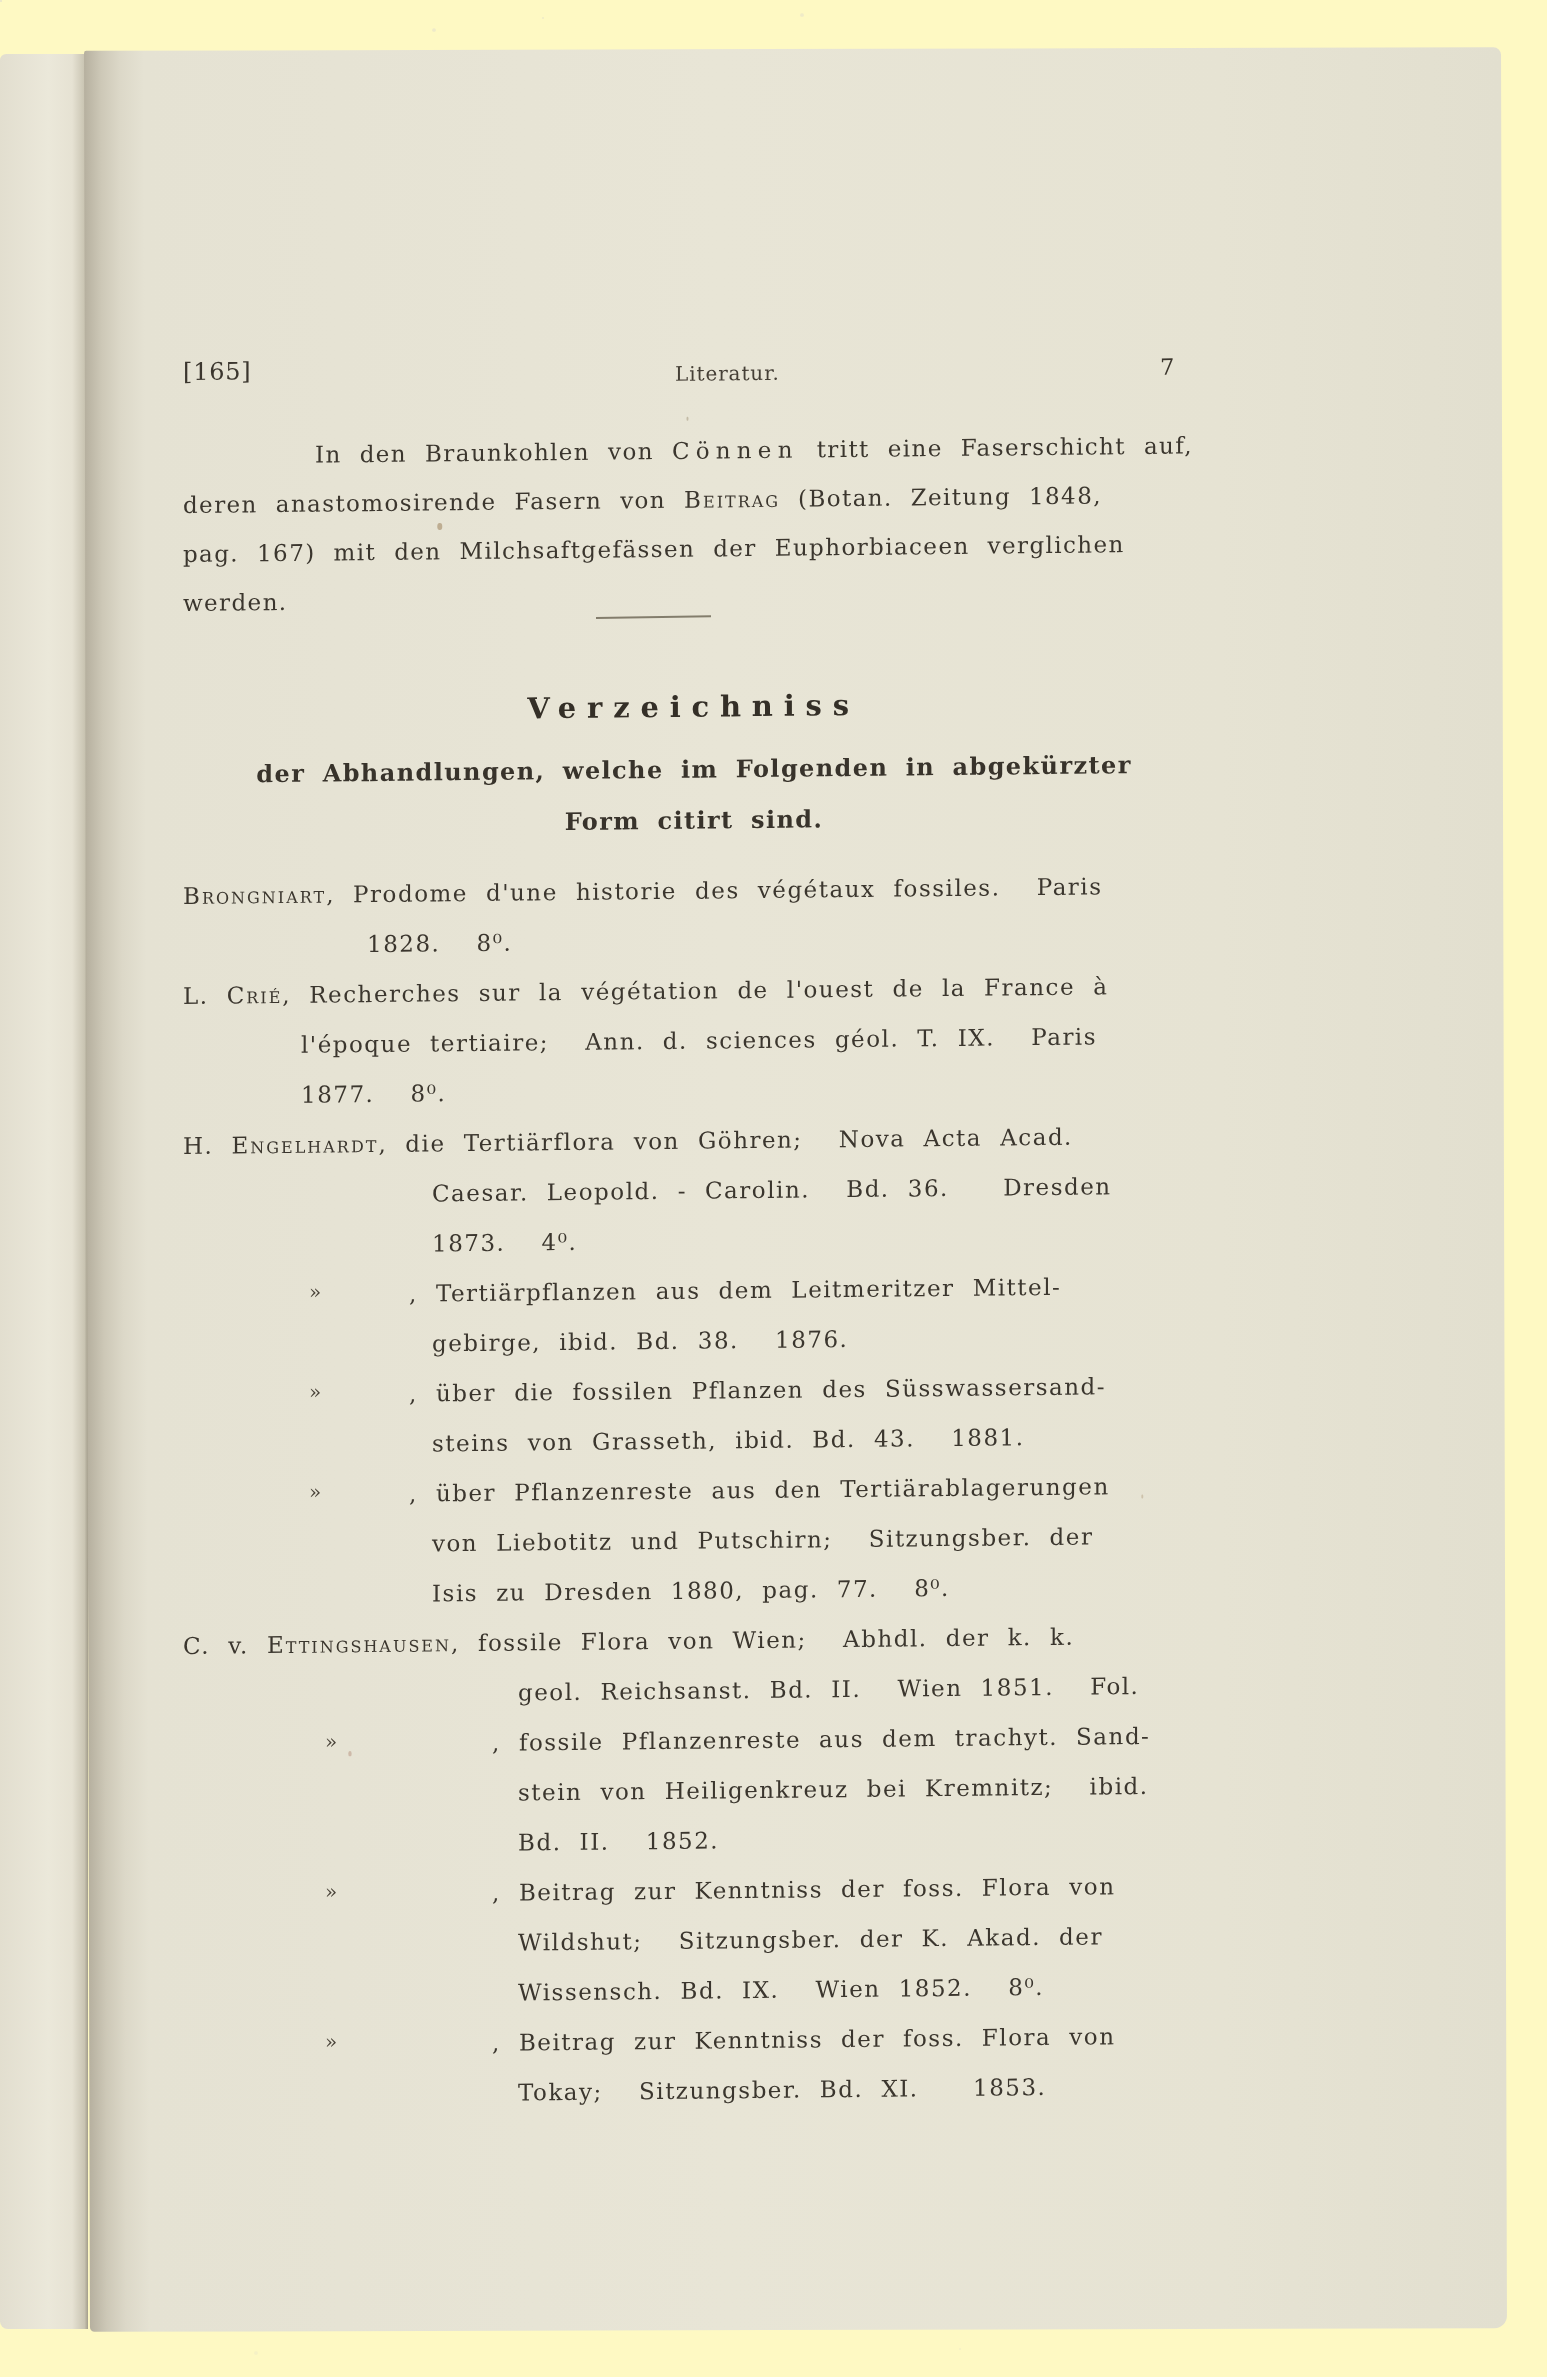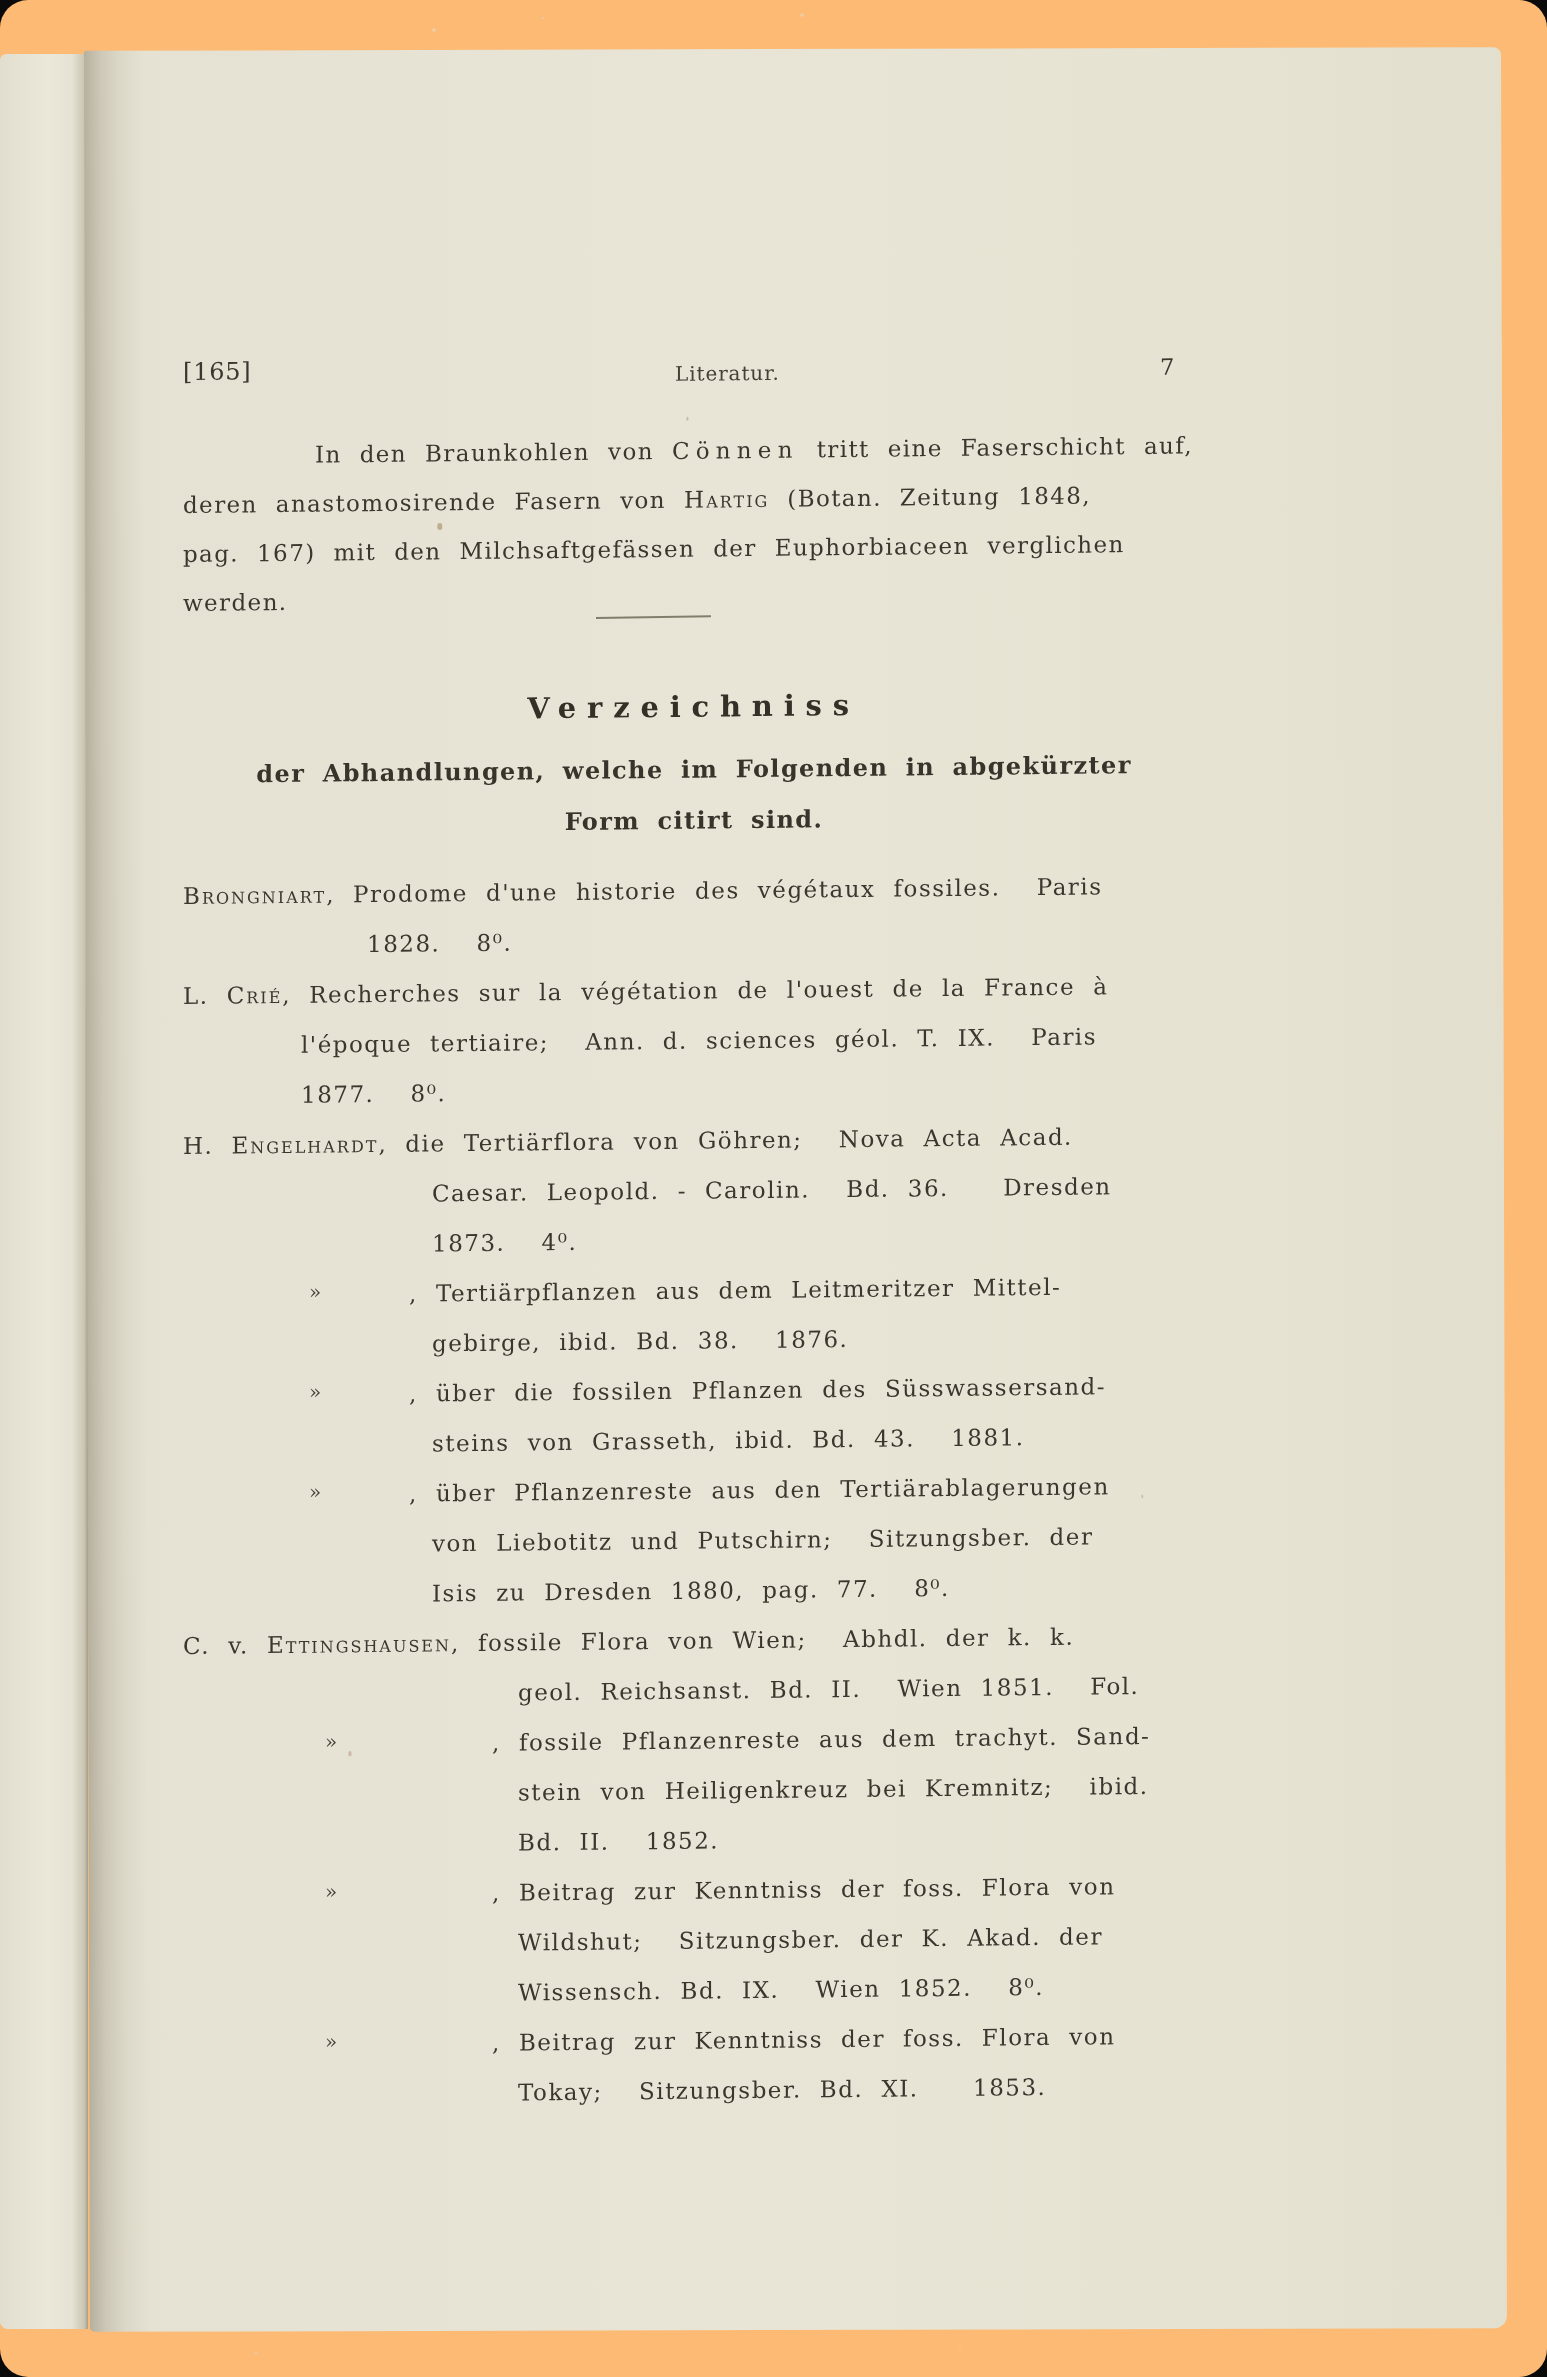--- a/index.html
+++ b/index.html
@@ -1,18 +1,18 @@
 <!DOCTYPE html>
 <html style="font-size:12.4px"><head>
 <meta charset="utf-8">
 <style>
   html,body{margin:0;padding:0;background:#0a0a0b;}
   body{width:1547px;height:2377px;overflow:hidden;position:relative;
        font-family:"DejaVu Serif","Liberation Serif",serif;}
-  .canvas{position:absolute;left:0;top:0;width:1547px;height:2377px;background:#fdba74;overflow:hidden;border-radius:28px;}
+  .canvas{position:absolute;left:0;top:0;width:1547px;height:2377px;background:#fef9c3;overflow:hidden;}
 
   
   .dust{position:absolute;left:0;top:0;width:1.5px;height:1.5px;border-radius:50%;
         background:rgba(225,222,205,.75);
         box-shadow:433px 29px 0 0.8px rgba(225,222,205,.55),
                    542px 17px 0 0 rgba(225,222,205,.45),
                    294px 70px 0 0 rgba(225,222,205,.4),
                    801px 14px 0 0.8px rgba(225,222,205,.5),
                    1284px 89px 0 0 rgba(225,222,205,.45),
                    1389px 159px 0 0.8px rgba(210,205,190,.4),
@@ -90,21 +90,21 @@
     <div class="blemish"></div>
   </div>
 
   <div class="content">
     <span class="hdr sig">[165]</span>
     <span class="hdr run">Literatur.</span>
     <span class="hdr num">7</span>
 
     <div class="intro">
         <div class="tline ind-p"><span>In den Braunkohlen von </span><span class="sp">Cönnen</span><span> tritt eine Faserschicht auf,</span></div>
-        <div class="tline ind-0"><span>deren anastomosirende Fasern von </span><span class="sc">Hartig</span><span> (Botan. Zeitung 1848,</span></div>
+        <div class="tline ind-0"><span>deren anastomosirende Fasern von </span><span class="sc">Beitrag</span><span> (Botan. Zeitung 1848,</span></div>
         <div class="tline ind-0"><span>pag. 167) mit den Milchsaftgefässen der Euphorbiaceen verglichen</span></div>
         <div class="tline ind-0"><span>werden.</span></div>
       </div>
 
     <div class="divider"></div>
 
     <h1 class="sec-title">Verzeichniss</h1>
     <h2 class="sec-sub1">der Abhandlungen, welche im Folgenden in abgekürzter</h2>
     <h2 class="sec-sub2">Form citirt sind.</h2>
 

